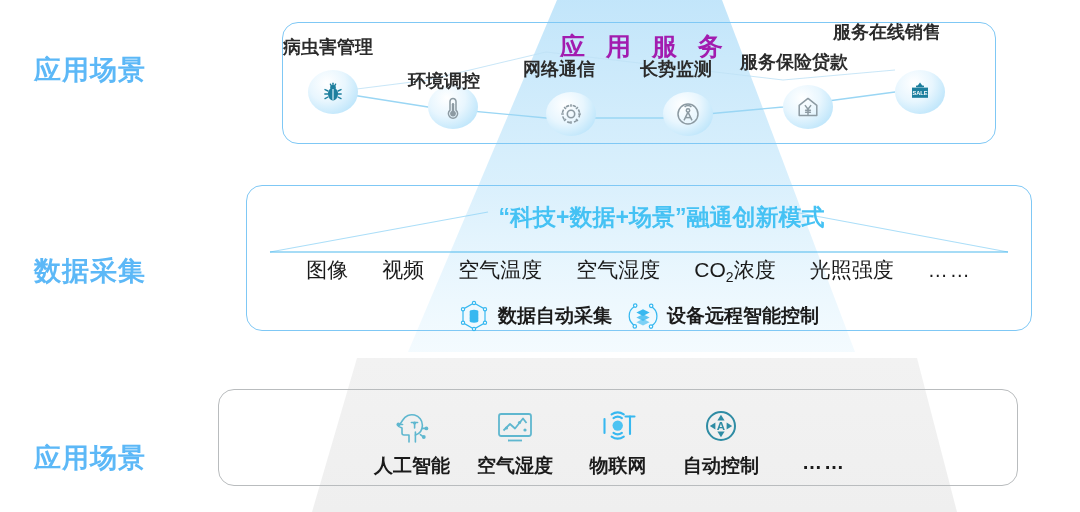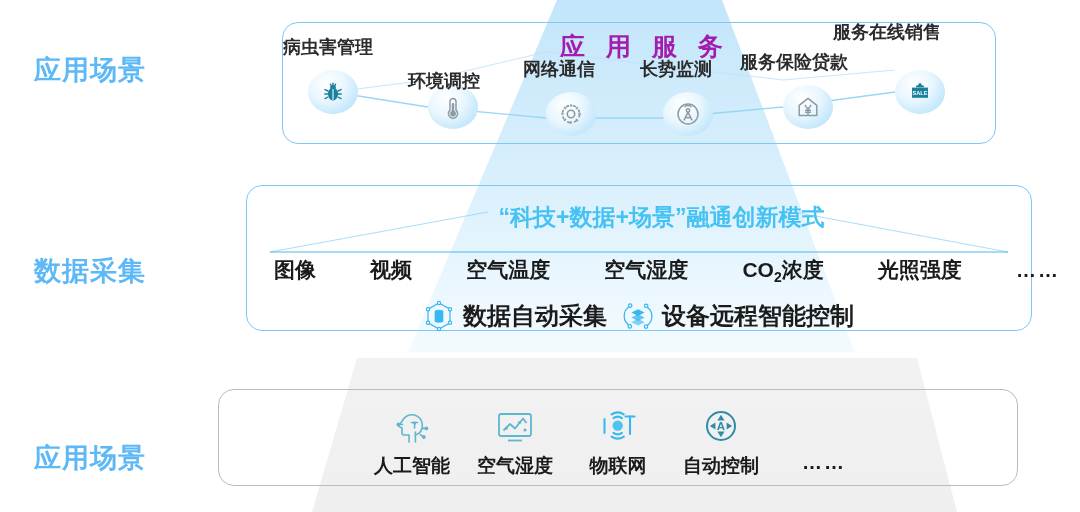--- a/index.html
+++ b/index.html
@@ -73,31 +73,30 @@
   #card-data { left: 246px; top: 185px; width: 786px; height: 146px; }
   #data-title {
     position: absolute; left: 246px; top: 202px; width: 831px;
     text-align: center;
     font-size: 23px; font-weight: bold; color: #45c2f4;
     white-space: nowrap;
   }
   #data-chevron { position: absolute; left: 246px; top: 196px; width: 786px; height: 62px; }
   #data-items {
     position: absolute; left: 246px; top: 256px; width: 786px;
-    display: flex; align-items: baseline; justify-content: space-between; gap: 34px;
-    font-size: 21px; font-weight: bold; color: #1b1b1b;
+    display: flex; align-items: baseline; justify-content: center; gap: 34px;
+    font-size: 21px; font-weight: normal; color: #1b1b1b;
     white-space: nowrap;
-    margin-left: 28px;
   }
   #data-items .sub { font-size: 14px; vertical-align: sub; }
   #data-items .ellip { color: #1b1b1b; letter-spacing: 2px; font-size: 20px; }
   #data-feats {
     position: absolute; left: 246px; top: 300px; width: 786px;
     display: flex; align-items: center; justify-content: center; gap: 16px;
-    font-size: 24px; font-weight: bold; color: #1b1b1b;
+    font-size: 19px; font-weight: bold; color: #1b1b1b;
     white-space: nowrap;
   }
   #data-feats .feat { display: flex; align-items: center; gap: 9px; }
 
   
   #card-tech { left: 218px; top: 389px; width: 800px; height: 97px; }
   #tech-items {
     position: absolute; left: 218px; top: 392px; width: 800px; height: 92px;
     display: flex; align-items: flex-end; justify-content: center; gap: 17px;
     padding-bottom: 9px;

